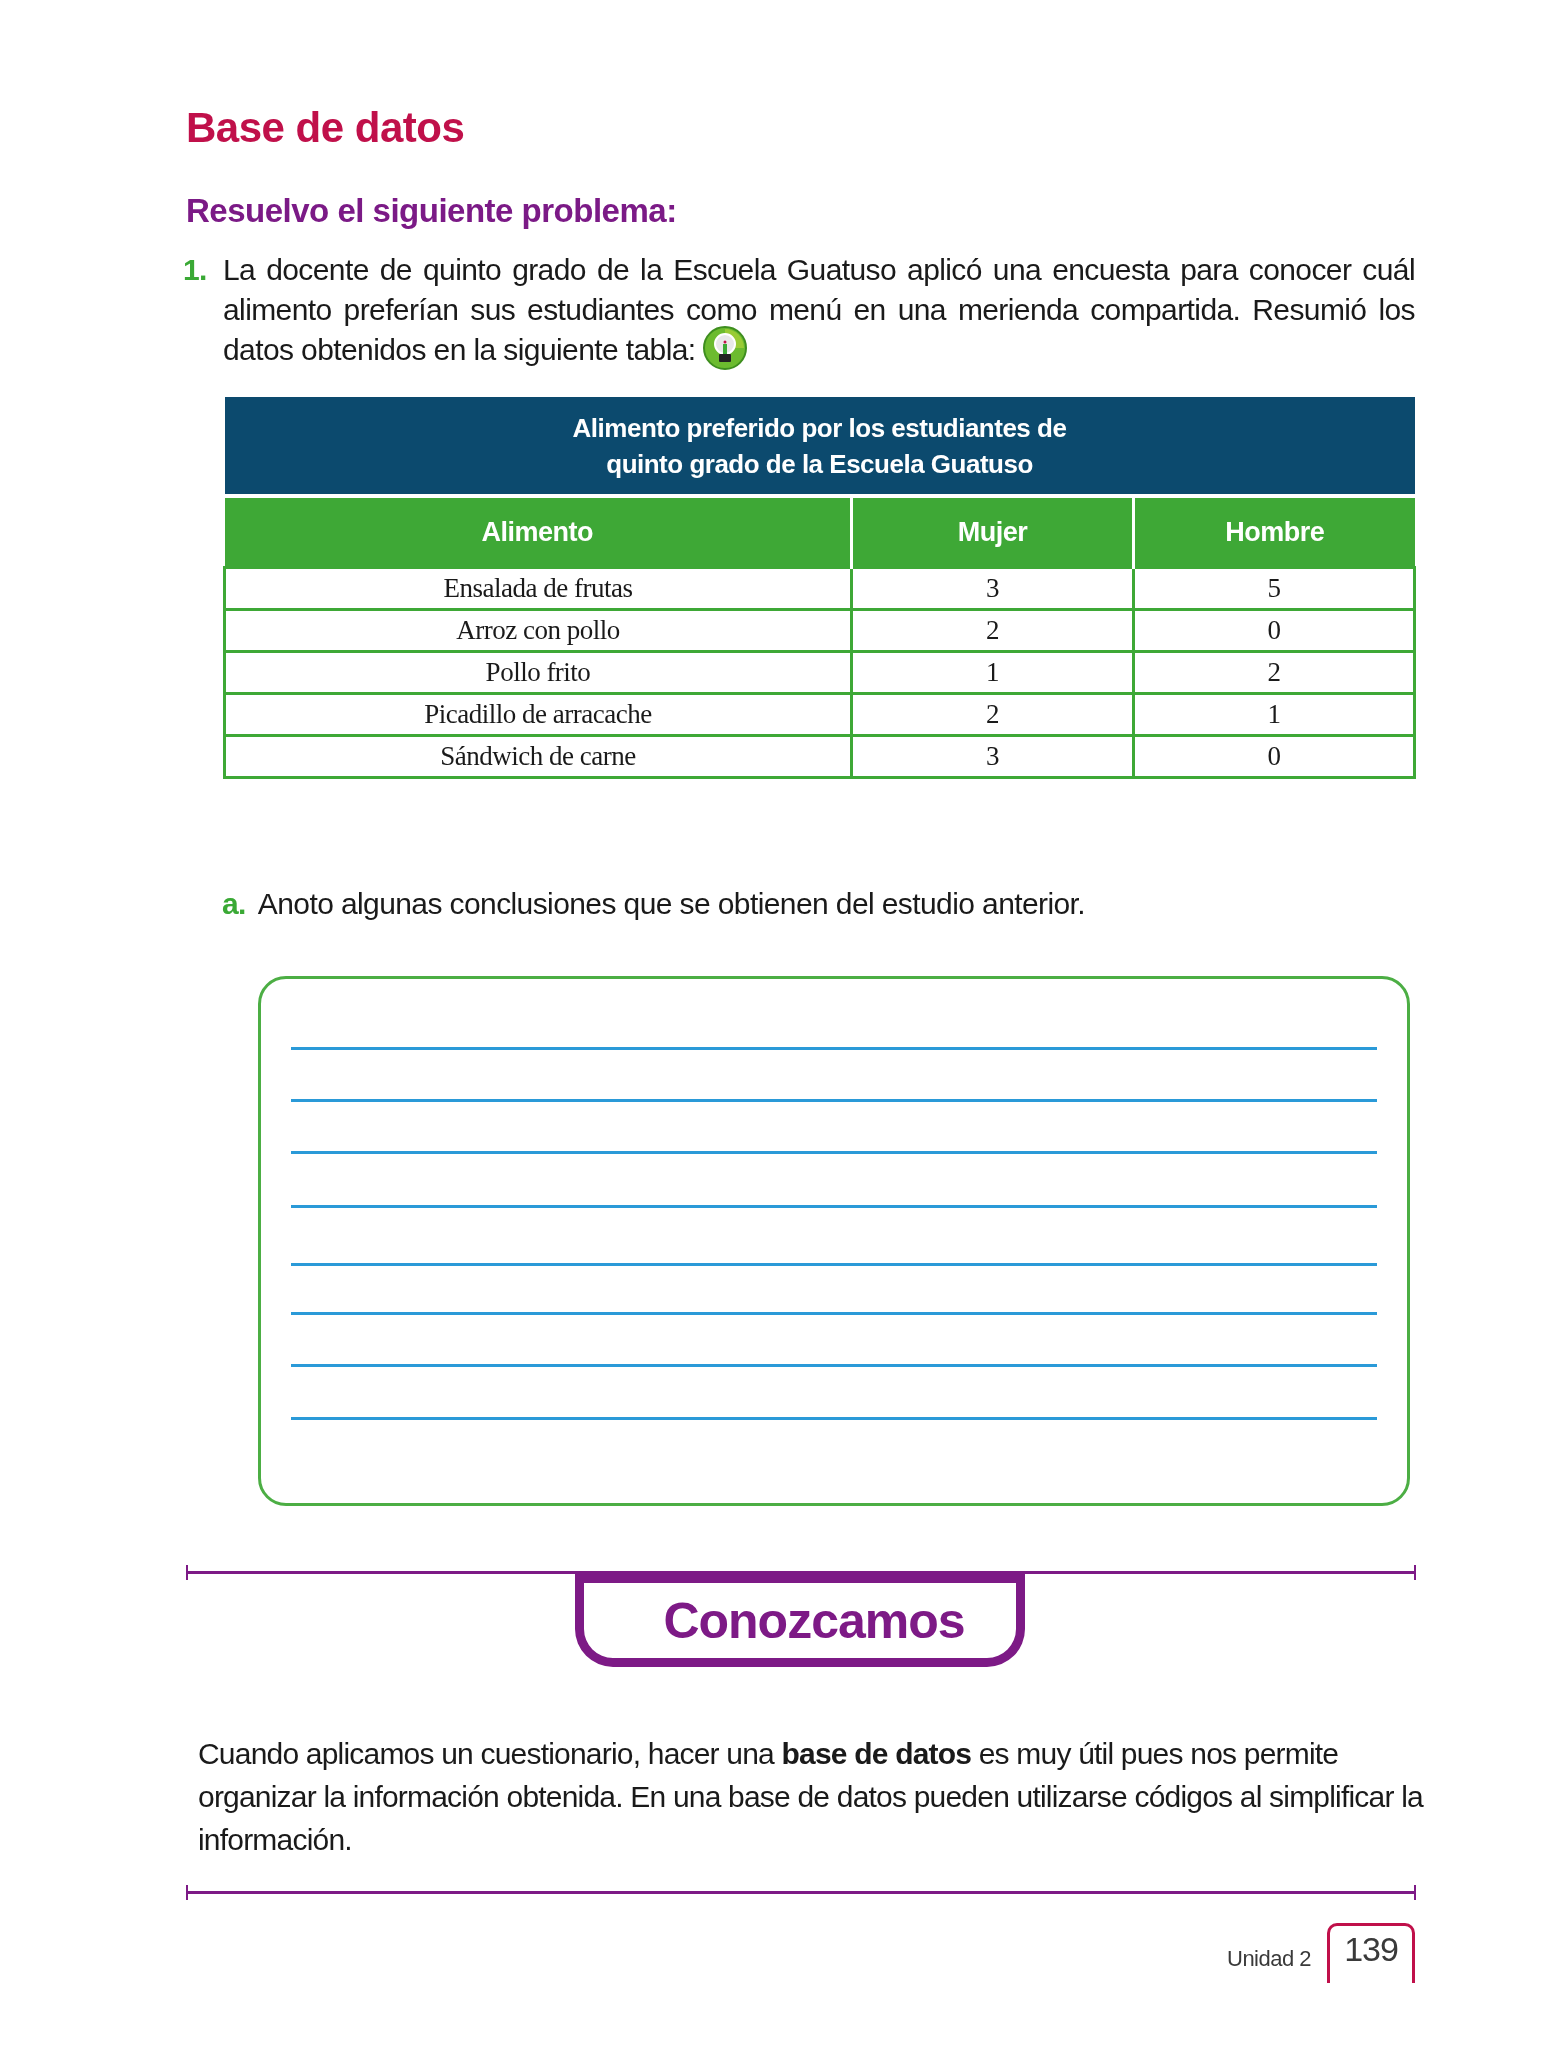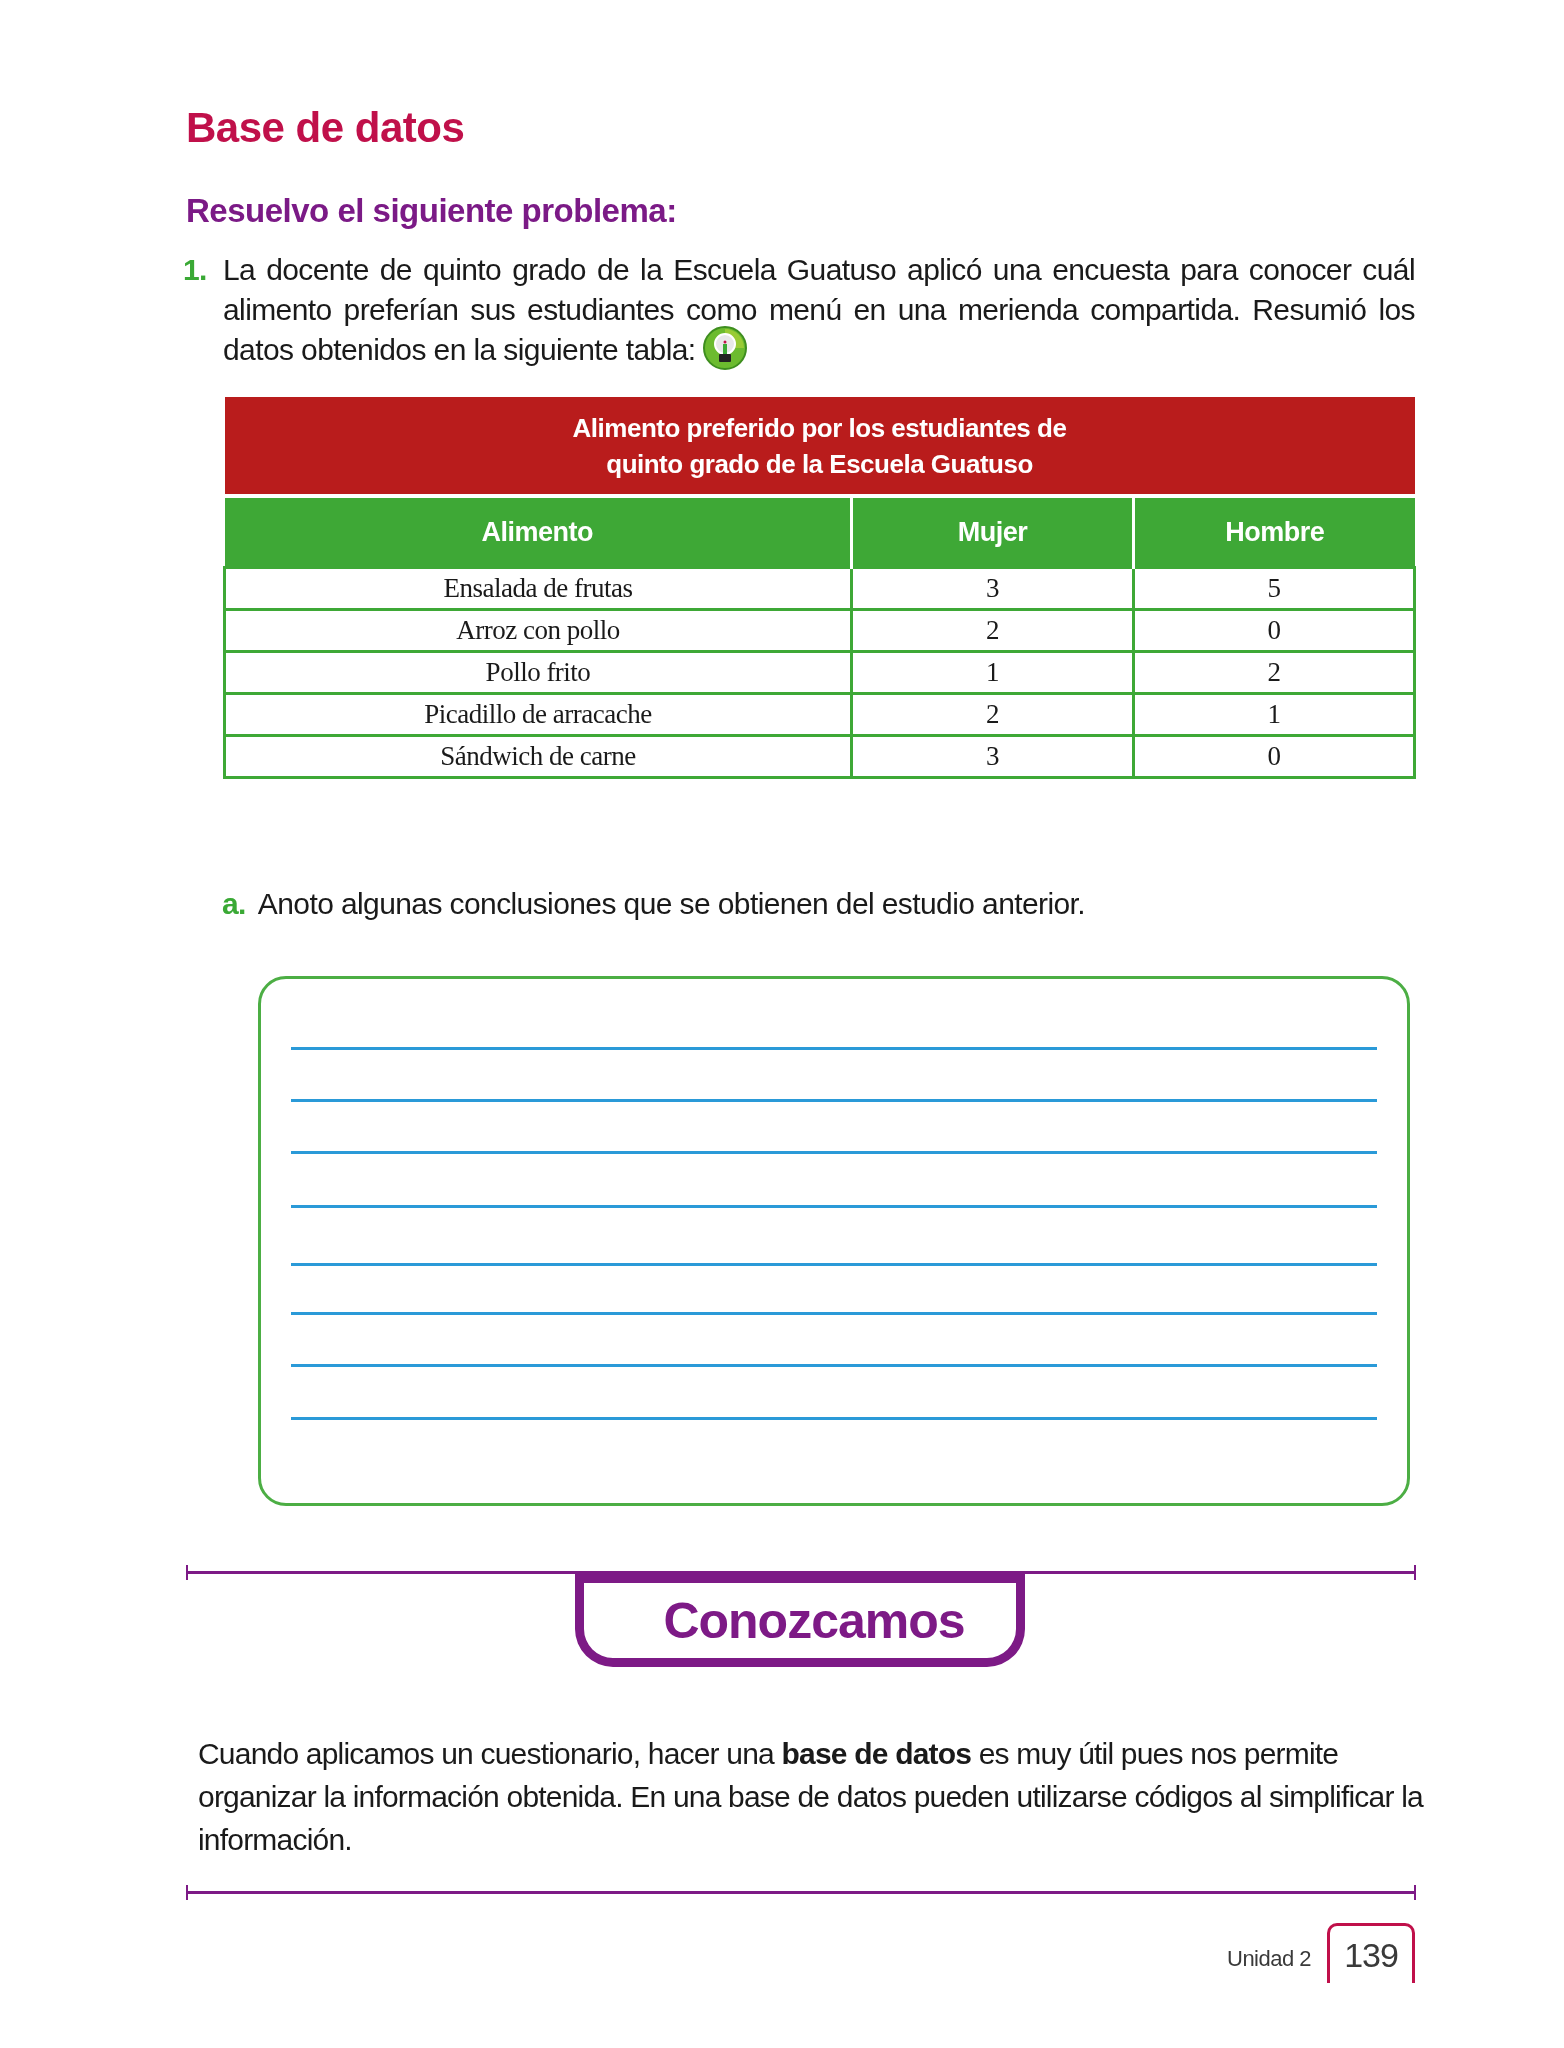--- a/index.html
+++ b/index.html
@@ -28,21 +28,21 @@
     .bulb {
       display: inline-block; vertical-align: middle; width: 46px; height: 46px; margin-left: 6px; margin-top: -8px;
     }
 
     
     .data-table {
       position: absolute; left: 223px; top: 397px; width: 1190px;
       border-collapse: collapse; table-layout: fixed;
     }
     .data-table .caption-cell {
-      background: #b91c1c; color: #ffffff; font-weight: bold; text-align: center;
+      background: #0c4a6e; color: #ffffff; font-weight: bold; text-align: center;
       font-size: 26px; line-height: 36px; height: 95px; letter-spacing: -0.5px;
       border-bottom: 4px solid #ffffff;
     }
     .data-table th.col-head {
       background: #3ea836; color: #ffffff; font-weight: bold; font-size: 27px;
       height: 66px; letter-spacing: -0.5px; border-right: 3px solid #ffffff;
     }
     .data-table th.col-head:last-child { border-right: none; }
     .data-table td {
       border: 3px solid #3ea836; text-align: center; font-size: 27px; height: 39px;
@@ -88,21 +88,21 @@
       font-size: 30px; line-height: 43px; letter-spacing: -0.8px;
     }
     .info-text b { font-weight: bold; }
 
     .footer-unit {
       position: absolute; left: 1227px; top: 1946px; font-size: 22px; color: #3a3a3a; letter-spacing: -0.5px;
     }
     .page-tab {
       position: absolute; left: 1327px; top: 1923px; width: 88px; height: 60px;
       border: 3px solid #c0104a; border-bottom: none; border-radius: 10px 10px 0 0; box-sizing: border-box;
-      display: flex; justify-content: center; padding-top: 10px;
+      display: flex; justify-content: center; padding-top: 4px;
     }
     .page-num { font-size: 34px; color: #3a3a3a; letter-spacing: -1px; }
   </style>
 </head>
 <body>
 
 <h1 class="page-title">Base de datos</h1>
 <h2 class="section-heading">Resuelvo el siguiente problema:</h2>
 
 <div class="problem">

